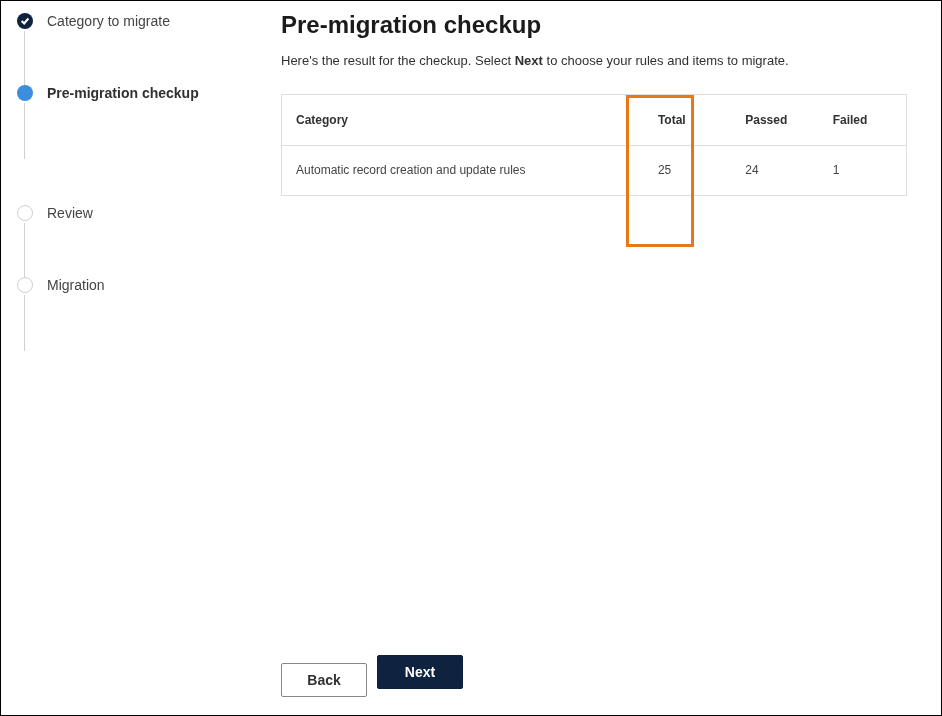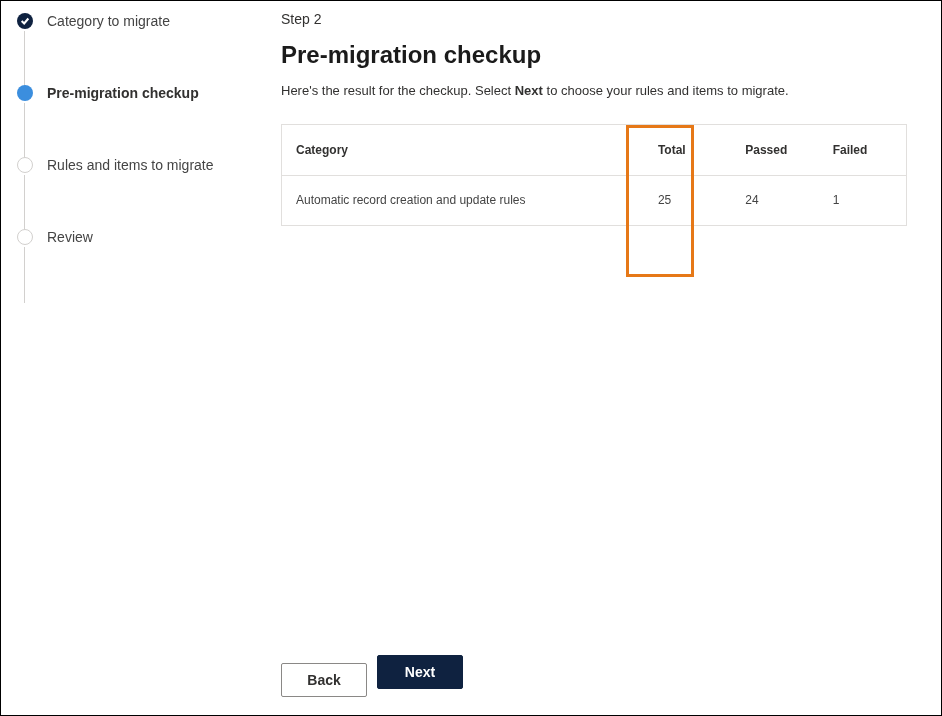--- a/index.html
+++ b/index.html
@@ -171,40 +171,39 @@
   </div>
   <div class="step-spacer"></div>
 
   <div class="step-item">
     <span class="step-marker current"></span>
     <span class="step-label current">Pre-migration checkup</span>
     <span class="step-connector"></span>
   </div>
   <div class="step-spacer"></div>
 
-  <div class="step-item">
-    <span class="step-marker pending"></span>
-    <span class="step-label">Rules and items to migrate</span>
-    <span class="step-connector"></span>
-  </div>
   <div class="step-spacer"></div>
 
   <div class="step-item">
     <span class="step-marker pending"></span>
     <span class="step-label">Review</span>
     <span class="step-connector"></span>
   </div>
   <div class="step-spacer"></div>
 
+  <div class="step-item">
+    <span class="step-marker pending"></span>
+    <span class="step-label">Migration</span>
+    <span class="step-connector"></span>
+  </div>
   <div class="step-spacer"></div>
 
 </nav>
 
 <main class="main">
-  <div class="step-num">Step 2</div>
   <h1 class="page-title">Pre-migration checkup</h1>
   <p class="page-desc">
     <span>Here's the result for the checkup. Select </span>
     <b>Next</b>
     <span> to choose your rules and items to migrate.</span>
   </p>
 
   <div class="table-wrap">
     <table>
       <thead>

